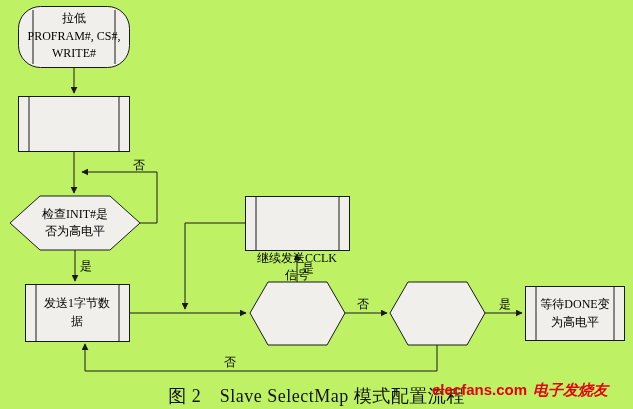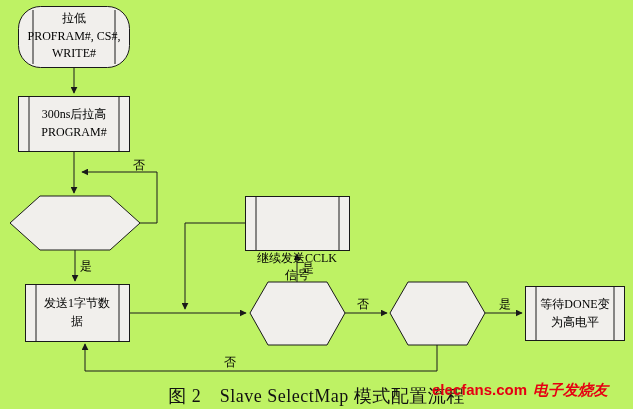--- a/index.html
+++ b/index.html
@@ -88,22 +88,22 @@
       <line x1="297" y1="282" x2="297" y2="254" marker-end="url(#arr)"></line>
       <line x1="345" y1="313" x2="387" y2="313" marker-end="url(#arr)"></line>
       <line x1="485" y1="313" x2="522" y2="313" marker-end="url(#arr)"></line>
       <polyline points="437,345 437,371 85,371 85,344" marker-end="url(#arr)"></polyline>
     </g>
   </svg>
 
   <div class="node-label" style="left:18px;top:6px;width:112px;height:61px;">拉低
 PROFRAM#, CS#,
 WRITE#</div>
-  <div class="node-label" style="left:18px;top:96px;width:112px;height:55px;">300ns后拉高
-PROGRAM#</div>
+  <div class="node-label" style="left:10px;top:196px;width:130px;height:54px;">检查INIT#是
+否为高电平</div>
   <div class="node-label" style="left:25px;top:284px;width:104px;height:57px;">发送1字节数
 据</div>
   <div class="node-label" style="left:245px;top:196px;width:104px;height:54px;margin-top:44px;">继续发送CCLK
 信号</div>
   <div class="node-label" style="left:527px;top:287px;width:96px;height:53px;border-radius:15px;">等待DONE变
 为高电平</div>
 
   <div class="edge-label" style="left:133px;top:157px;">否</div>
   <div class="edge-label" style="left:80px;top:258px;">是</div>
   <div class="edge-label" style="left:302px;top:260px;">是</div>

